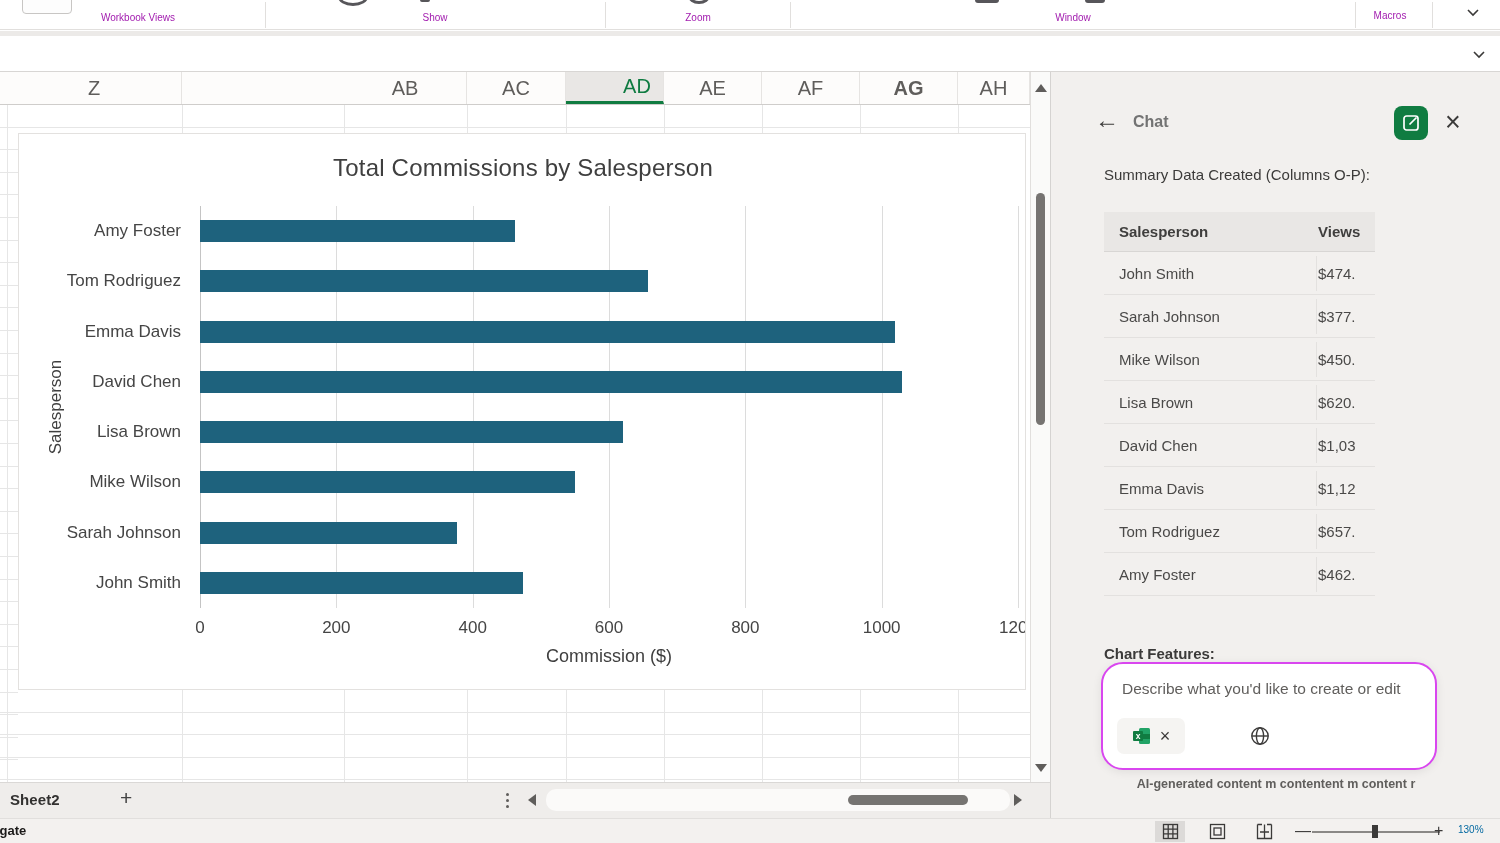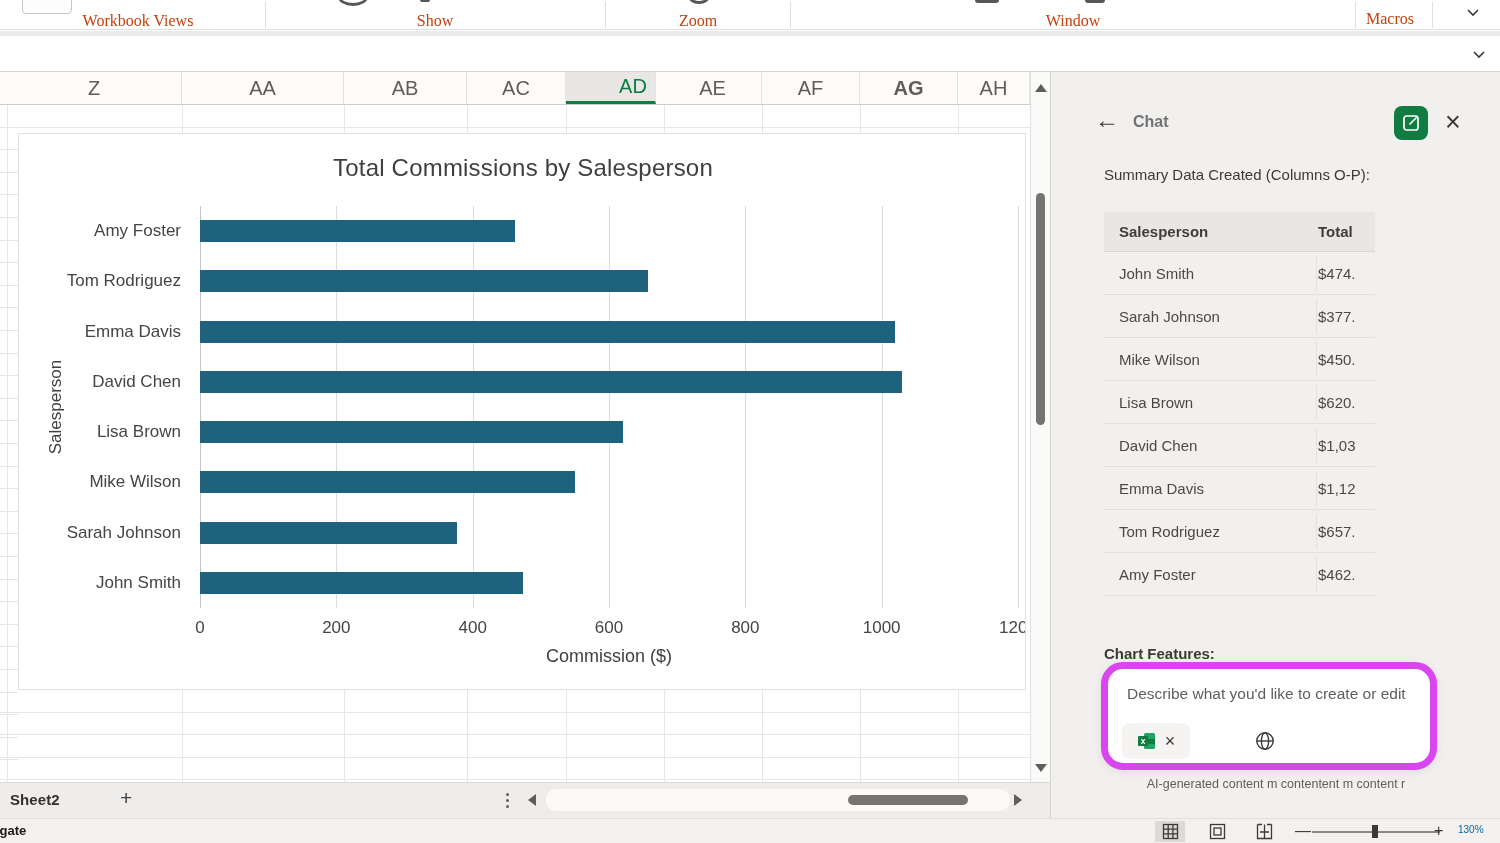--- a/index.html
+++ b/index.html
@@ -4,21 +4,21 @@
 <style>
   * { margin:0; padding:0; box-sizing:border-box; }
   html,body { width:1500px; height:843px; overflow:hidden; background:#fff;
     font-family:"Liberation Sans", sans-serif; }
   #app { position:relative; width:1500px; height:843px; background:#fff; overflow:hidden; }
   .abs { position:absolute; }
 
   
   #ribbon { left:0; top:0; width:1500px; height:30px; background:#fff; overflow:hidden;
     border-bottom:1px solid #e1dfdd; }
-  .group-label { position:absolute; top:12px; font-size:16px; color:#c2410c; transform:translateX(-50%); white-space:nowrap;font-family:Liberation Serif, serif; }
+  .group-label { position:absolute; top:12px; font-size:10px; color:#a21caf; transform:translateX(-50%); white-space:nowrap; }
   .vsep { position:absolute; top:2px; width:1px; height:26px; background:#e1dfdd; }
   .frag { position:absolute; border:3px solid #57565a; background:transparent; }
   #cut-button { position:absolute; left:22px; top:-8px; width:50px; height:22px; background:#fdfdfd;
     border:1px solid #c8c6c4; border-radius:4px; }
   .chev { position:absolute; }
 
   
   #ribbon-gap { left:0; top:31px; width:1500px; height:5px; background:#eceae8; }
   #formula-bar { left:0; top:36px; width:1500px; height:36px; background:#fff; border-bottom:1px solid #d8d6d4; }
 
@@ -87,28 +87,28 @@
     font-size:15px; font-weight:700; color:#3f3e3d; border-bottom:1px solid #d8d6d4; }
   .ct-row { height:43px; display:flex; align-items:center; font-size:15px; color:#4a4948;
     border-bottom:1px solid #e3e1df; position:relative; }
   .ct-name { padding-left:15px; width:214px; white-space:nowrap; overflow:hidden; }
   .ct-val { width:57px; white-space:nowrap; overflow:hidden; }
   .ct-div { position:absolute; left:212px; top:4px; width:1px; height:35px; background:#e3e1df; }
 
   #section-heading { position:absolute; left:53px; top:573px; font-size:15px; font-weight:700; color:#3b3a39; }
 
   #chat-input-card { position:absolute; left:50px; top:590px; width:336px; height:108px; background:#fff;
-    border:7px solid #d946ef; border-radius:22px; box-shadow:0 2px 10px rgba(0,0,0,0.08); }
+    border:2px solid #d946ef; border-radius:22px; box-shadow:0 2px 10px rgba(0,0,0,0.08); }
   #chat-placeholder { position:absolute; left:19px; top:16px; font-size:15.5px; color:#605e5c; white-space:nowrap; }
   #context-chip { position:absolute; left:14px; top:54px; width:68px; height:36px; background:#f5f4f2;
     border-radius:7px; display:flex; align-items:center; justify-content:center; gap:8px; }
   #chip-close { font-size:18px; color:#3b3a39; line-height:16px; }
   #globe-btn { position:absolute; left:146px; top:61px; }
   #chat-disclaimer { position:absolute; left:0; top:705px; width:450px; text-align:center;
-    font-size:12.5px; color:#605e5c; white-space:nowrap; }
+    font-size:12.5px; color:#605e5c; white-space:nowrap;font-weight:bold; }
 </style>
 </head>
 <body>
 
 <div id="app">
 
   <div id="ribbon" class="abs">
     <div id="cut-button"></div>
     <div class="frag" style="left:338px;top:-12px;width:30px;height:18px;border-radius:50%;"></div>
     <div class="frag" style="left:420px;top:-6px;width:10px;height:8px;border-radius:2px;"></div>
@@ -132,24 +132,23 @@
   <div id="ribbon-gap" class="abs"></div>
 
   <div id="formula-bar" class="abs">
     <svg class="chev" style="left:1472px;top:14px;" width="14" height="9" viewBox="0 0 14 9">
         <polyline points="2,2 7,7 12,2" fill="none" stroke="#3b3a39" stroke-width="1.6"></polyline>
       </svg>
   </div>
 
   <div id="col-headers" class="abs">
       <div class="col-cell" style="left: 7px; width: 175px;">Z</div>
-      <div class="col-cell" style="left: 182px; width: 162px;">AA</div>
       <div class="col-cell" style="left: 344px; width: 123px;">AB</div>
       <div class="col-cell" style="left: 467px; width: 99px;">AC</div>
-      <div class="col-cell selected" style="left: 566px; width: 90px; padding-left: 45px;">AD</div>
+      <div class="col-cell selected" style="left: 566px; width: 98px; padding-left: 45px;">AD</div>
       <div class="col-cell" style="left: 664px; width: 98px;">AE</div>
       <div class="col-cell" style="left: 762px; width: 98px;">AF</div>
       <div class="col-cell" style="left: 860px; width: 98px; font-weight: bold;">AG</div>
       <div class="col-cell" style="left: 958px; width: 72px;">AH</div>
     </div>
 
   <div class="abs gridstrip" id="strip-top" style="left:0;top:105px;width:1030px;height:29px;">
       <div class="gridv" style="left: 7px;"></div>
       <div class="gridv" style="left: 182px;"></div>
       <div class="gridv" style="left: 344px;"></div>
@@ -270,21 +269,21 @@
           <rect x="2" y="2" width="14" height="14" rx="2.5"></rect>
           <path d="M7.5 10.5 L14.5 3.5"></path>
         </svg>
     </div>
     <span id="chat-close">×</span>
     <div id="summary-heading">Summary Data Created (Columns O-P):</div>
 
     <div id="chat-table">
       <div class="ct-header">
         <div class="ct-name">Salesperson</div>
-        <div class="ct-val">Total</div>
+        <div class="ct-val">Views</div>
       </div>
       <div id="ct-body">
           <div class="ct-row">
             <div class="ct-name">John Smith</div>
             <div class="ct-div"></div>
             <div class="ct-val">$474.</div>
           </div>
           <div class="ct-row">
             <div class="ct-name">Sarah Johnson</div>
             <div class="ct-div"></div>

